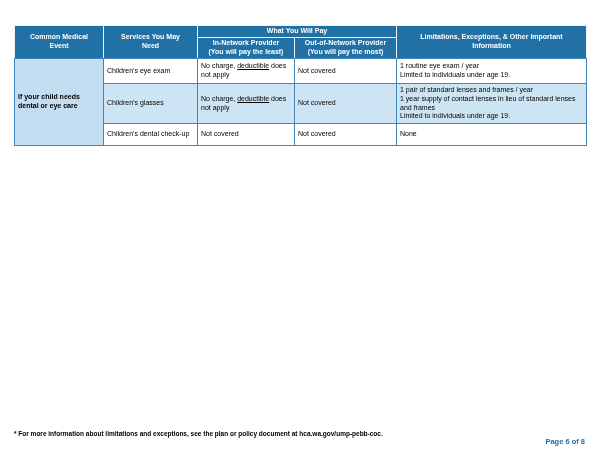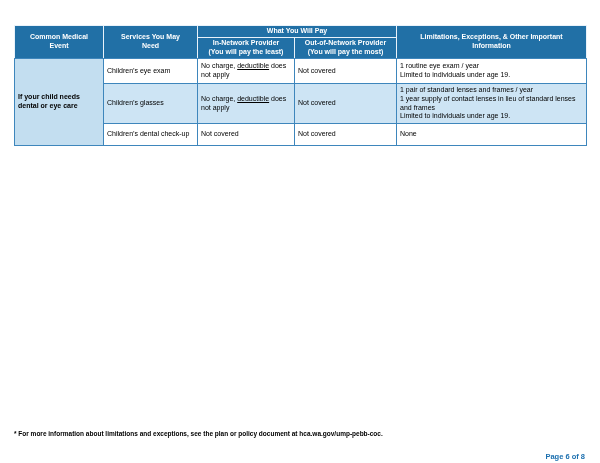--- a/index.html
+++ b/index.html
@@ -24,21 +24,21 @@
   }
   td.event-cell{background:var(--event_shade,#C3DEF0);font-weight:bold;white-space:pre-line;}
   tr.shade td{background:var(--row_shade,#CDE4F4);}
   td.limits{white-space:pre-line;}
   .uline{text-decoration:underline;}
   tbody tr.r0{height:25px}
   tbody tr.r1{height:38px}
   tbody tr.r2{height:22px}
 
   .footnote{position:absolute;left:14px;top:430px;font-size:6.5px;font-weight:bold;color:#000;}
-  .page-label{position:absolute;right:15px;top:452px;font-size:7.5px;font-weight:bold;color:var(--accent,#1B6FAF);margin-left:20px;}
+  .page-label{position:absolute;right:15px;top:437px;font-size:7.5px;font-weight:bold;color:var(--accent,#1B6FAF);margin-left:20px;}
 </style>
 </head>
 <body>
 
 <div class="page">
 
   <table class="benefits">
     <colgroup>
       <col class="c1">
         <col class="c2">

